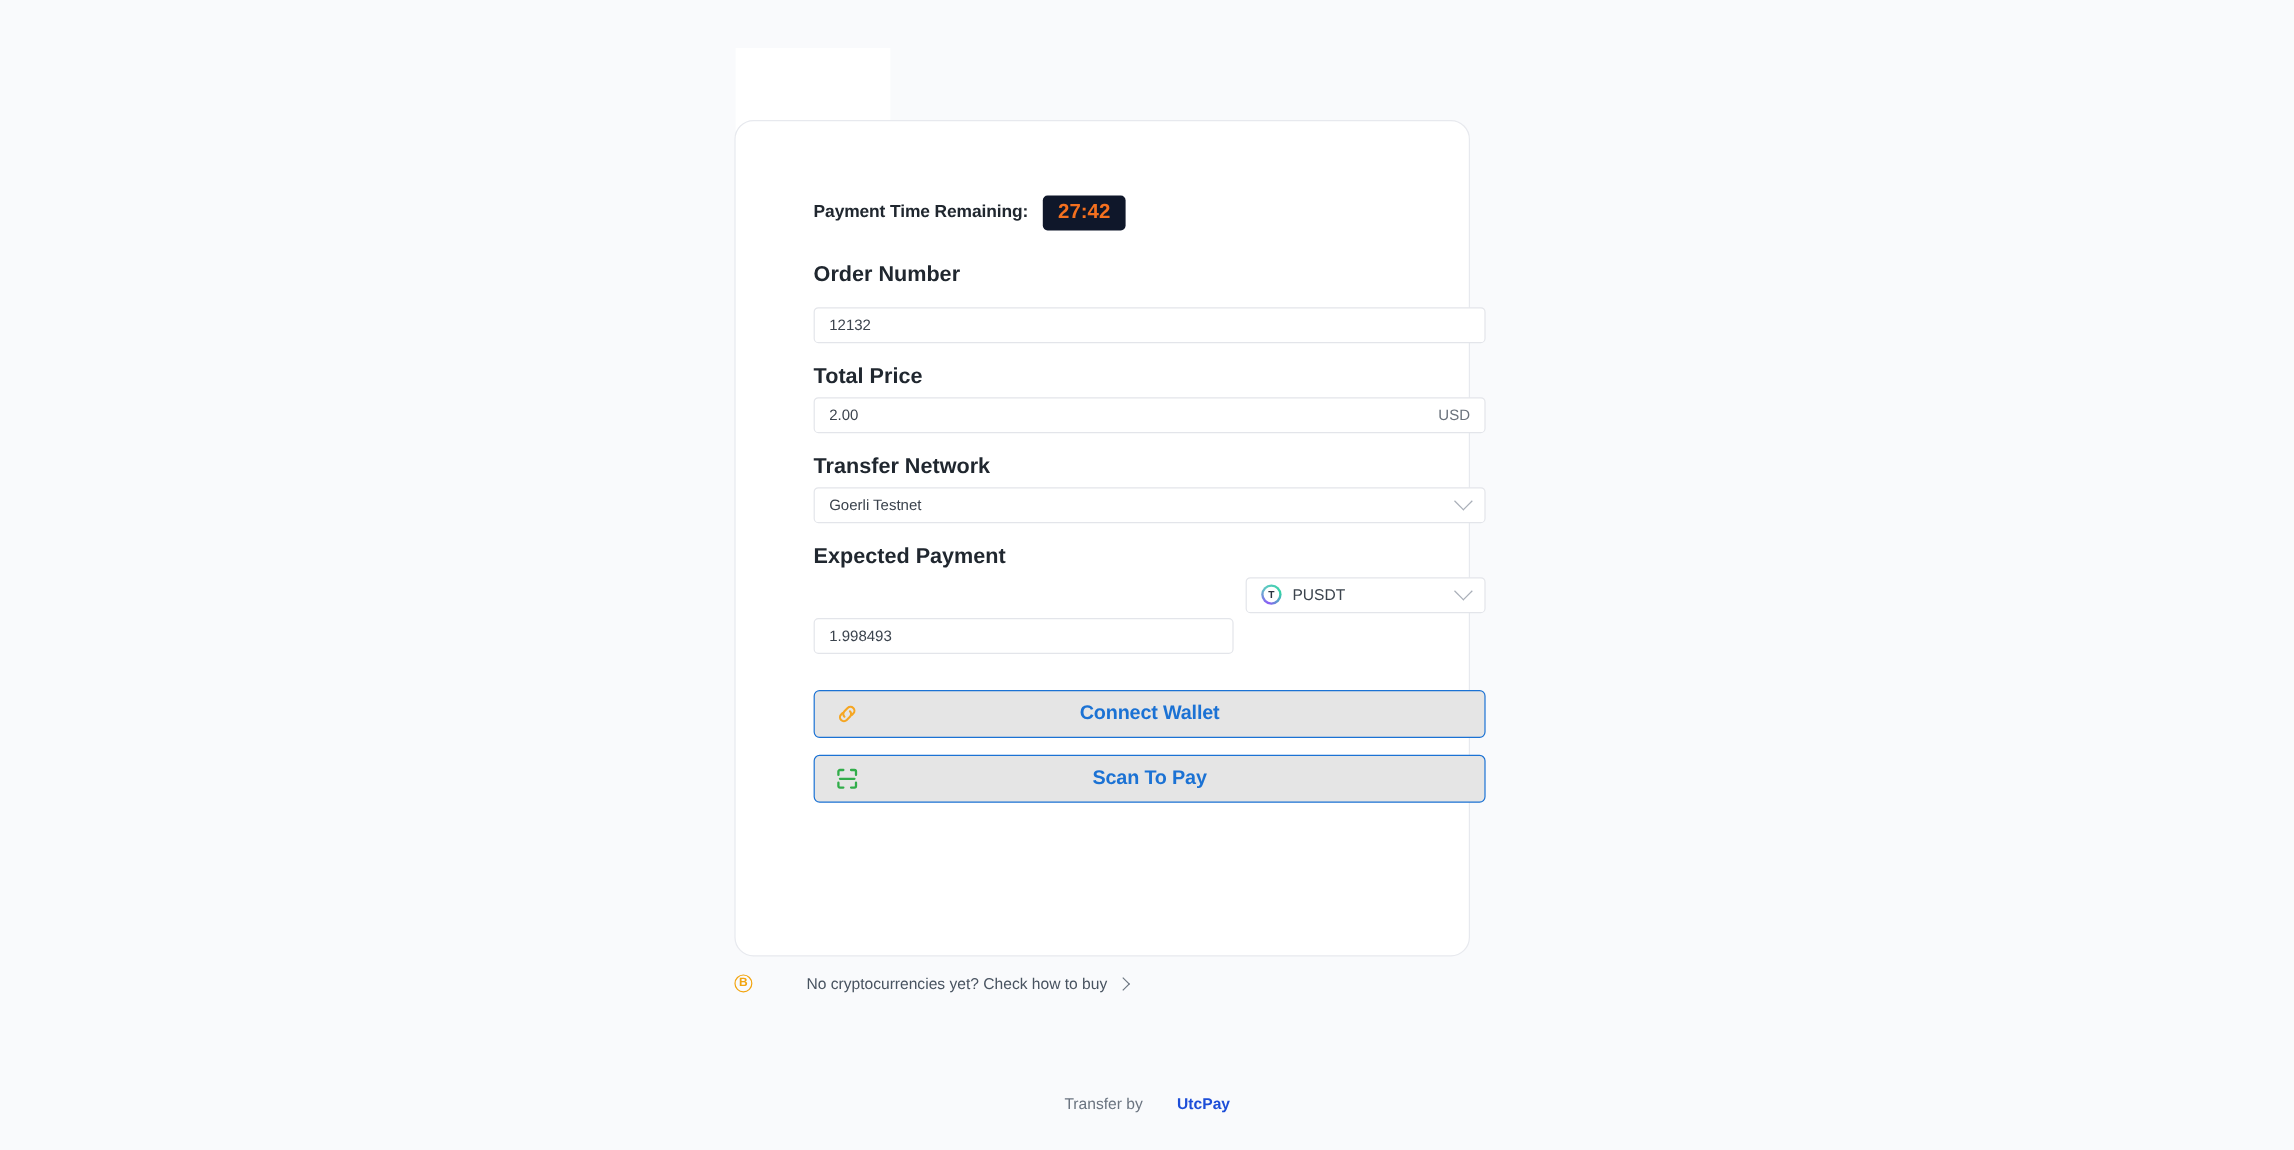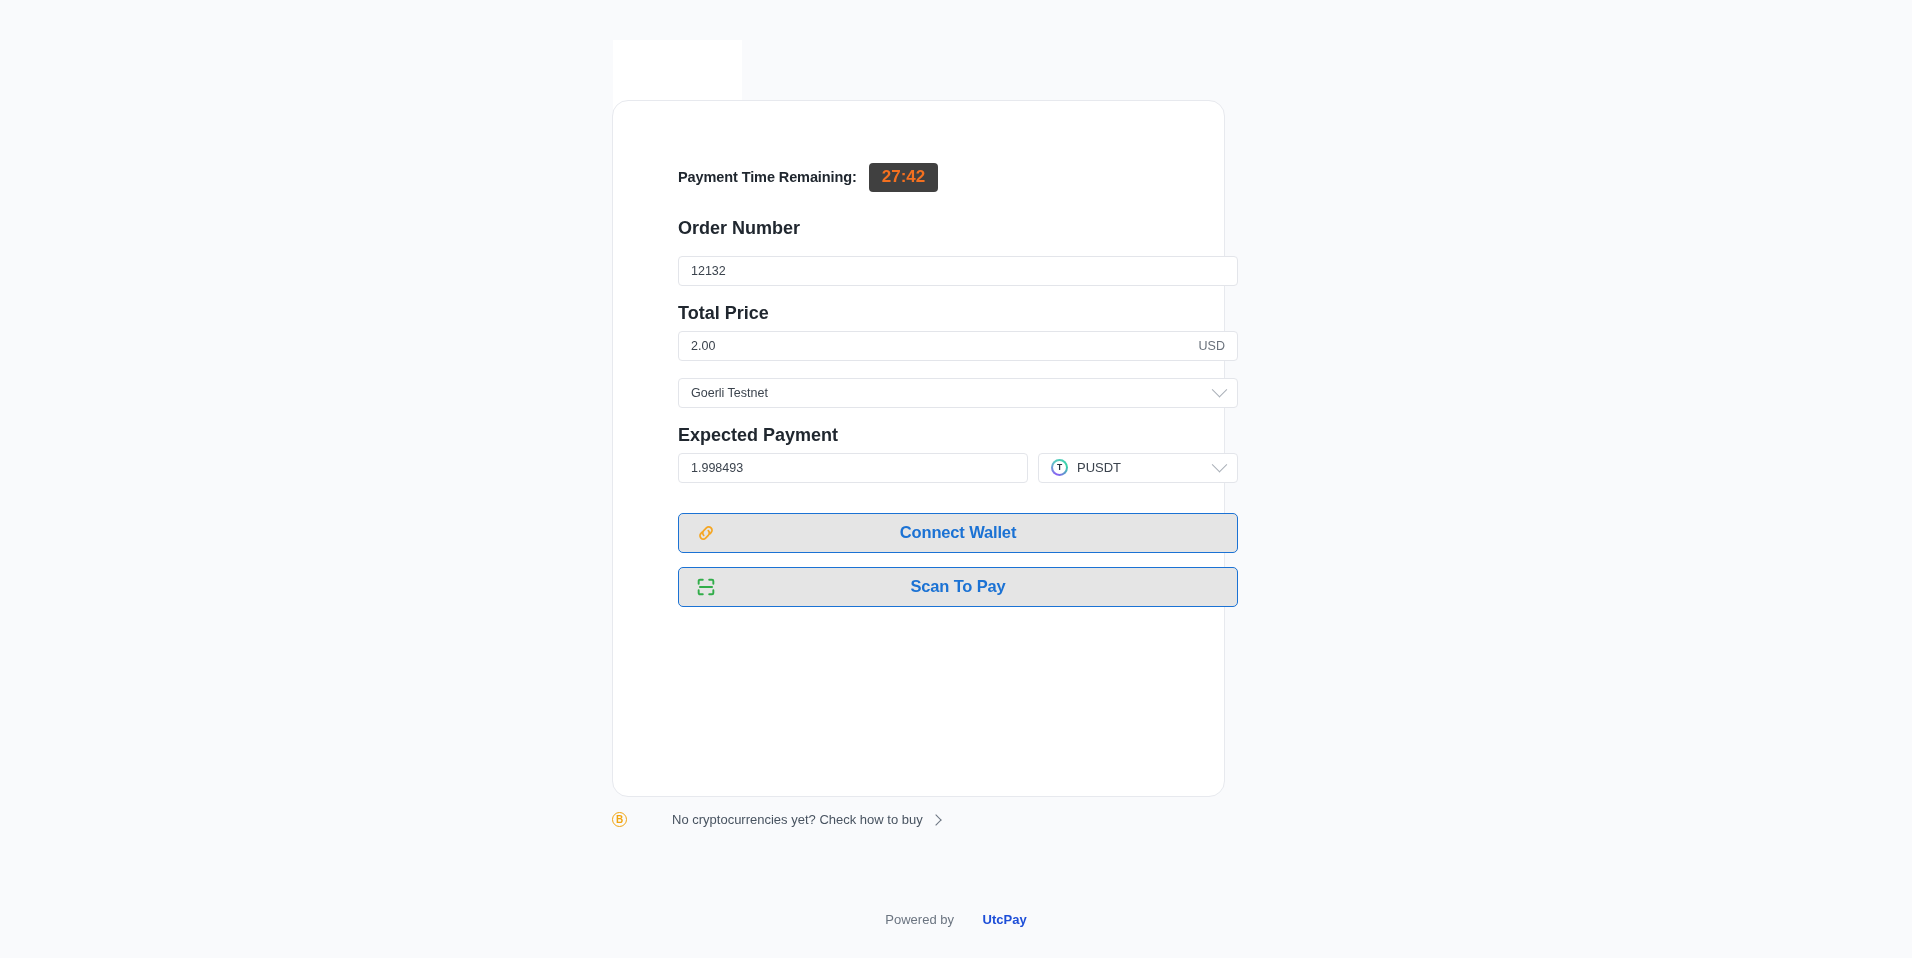--- a/index.html
+++ b/index.html
@@ -47,21 +47,21 @@
     gap: 12px;
     margin-bottom: 26px;
   }
   .timer-label {
     font-size: 14.5px;
     font-weight: bold;
     color: #20272f;
     letter-spacing: -0.1px;
   }
   .timer-badge {
-    background: #404040;
+    background: #0f172a;
     color: #f4701f;
     font-size: 17px;
     font-weight: bold;
     padding: 4px 13px 5px 13px;
     border-radius: 4px;
     line-height: 1.15;
   }
 
   
   .field { margin-bottom: 17px; }
@@ -98,21 +98,21 @@
   .chevron-down {
     width: 11px; height: 11px;
     border-right: 1.6px solid #a9afb8;
     border-bottom: 1.6px solid #a9afb8;
     transform: rotate(45deg) translate(-2px,-2px);
     flex: none;
   }
 
   
   .split-row { display: flex; gap: 10px; }
-  .split-row .input-box.amount { width: 350px; }
+  .split-row .input-box.amount { width: 350px; margin-top: 34px; }
   .split-row .input-box.token  { width: 200px; gap: 9px; }
 
   .token-icon {
     width: 17px; height: 17px;
     border-radius: 50%;
     background: conic-gradient(from 200deg, #8b5cf6, #5ec9c2, #34d3a6, #8b5cf6);
     display: flex; align-items: center; justify-content: center;
     flex: none;
   }
   .token-icon-inner {
@@ -232,20 +232,21 @@
 
       <div class="field">
         <label class="field-label">Total Price</label>
         <div class="input-box">
           <span class="input-value">2.00</span>
           <span class="input-suffix">USD</span>
         </div>
       </div>
 
       <div class="field">
+        <label class="field-label">Transfer Network</label>
         <div class="input-box">
           <span class="input-value">Goerli Testnet</span>
           <span class="chevron-down"></span>
         </div>
       </div>
 
       <div class="field">
         <label class="field-label">Expected Payment</label>
         <div class="split-row">
           <div class="input-box amount">
@@ -291,17 +292,17 @@
     </div>
   </div>
 
   <div class="buy-link">
     <span class="btc-icon">B</span>
     <span class="buy-text">No cryptocurrencies yet? Check how to buy</span>
     <span class="chevron-right"></span>
   </div>
 
   <div class="powered">
-    <span>Powered by</span>
+    <span>Transfer by</span>
     <b>UtcPay</b>
   </div>
 
 </div>
 
 </body></html>

